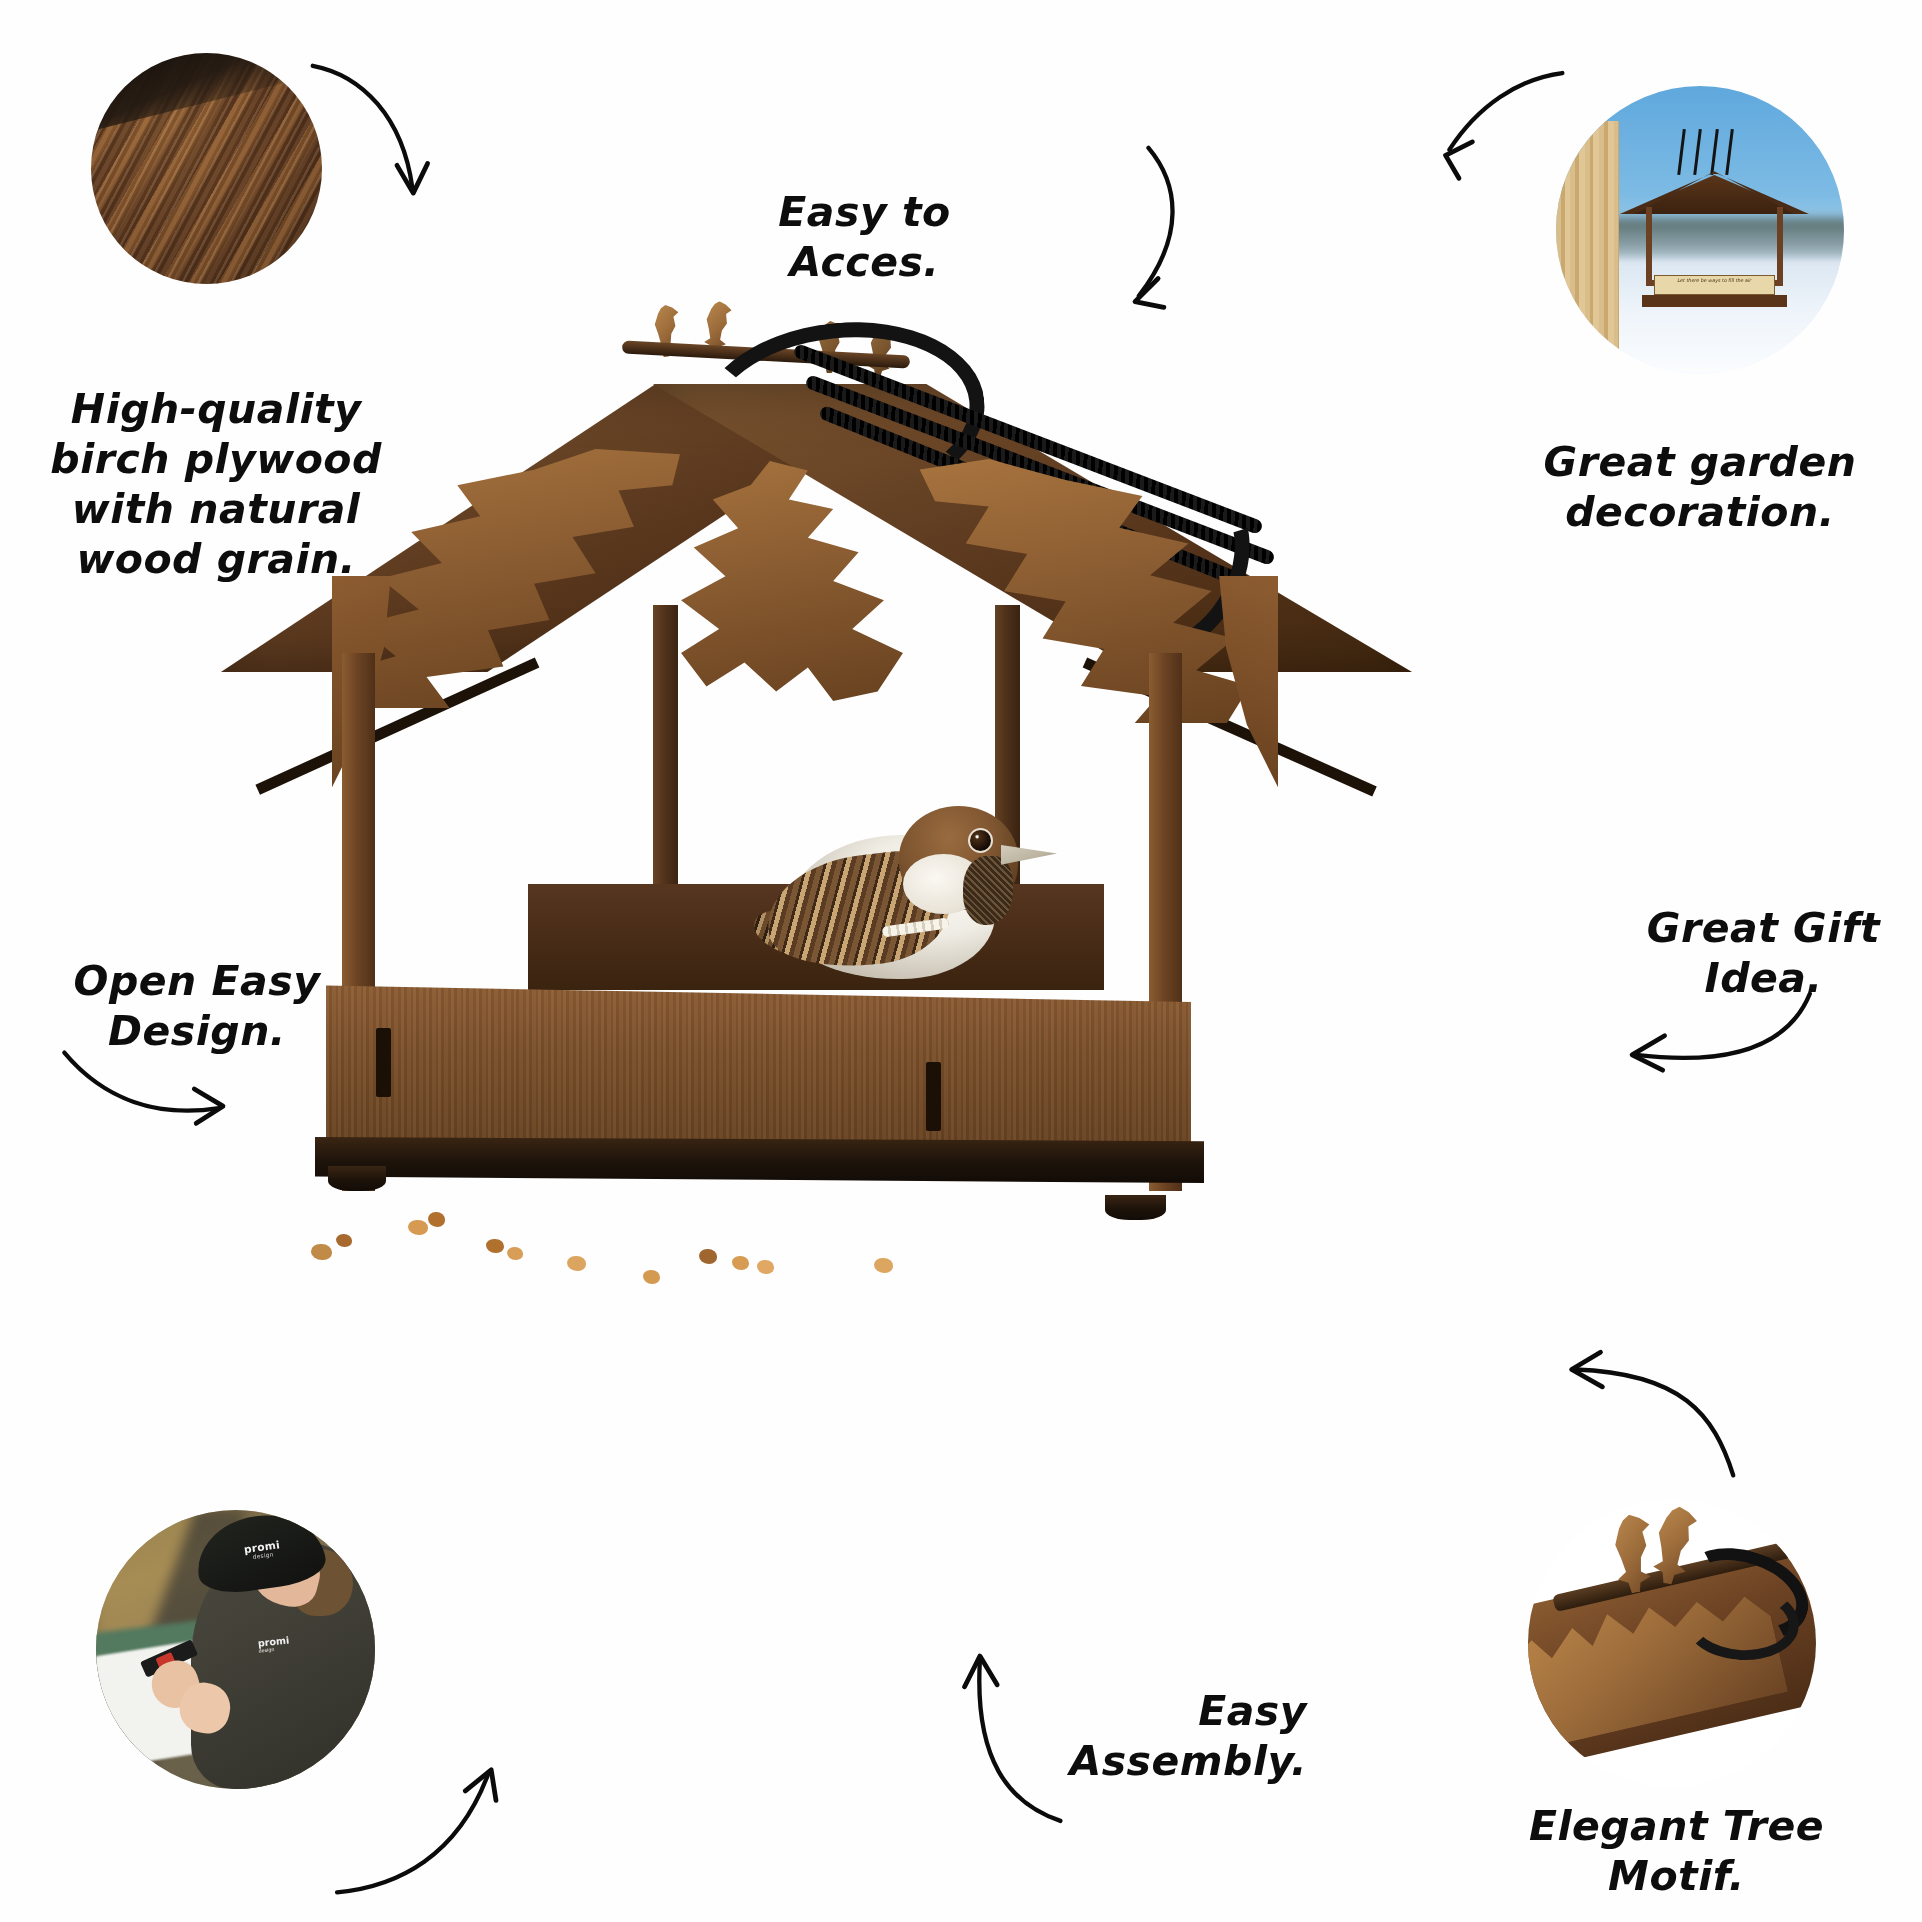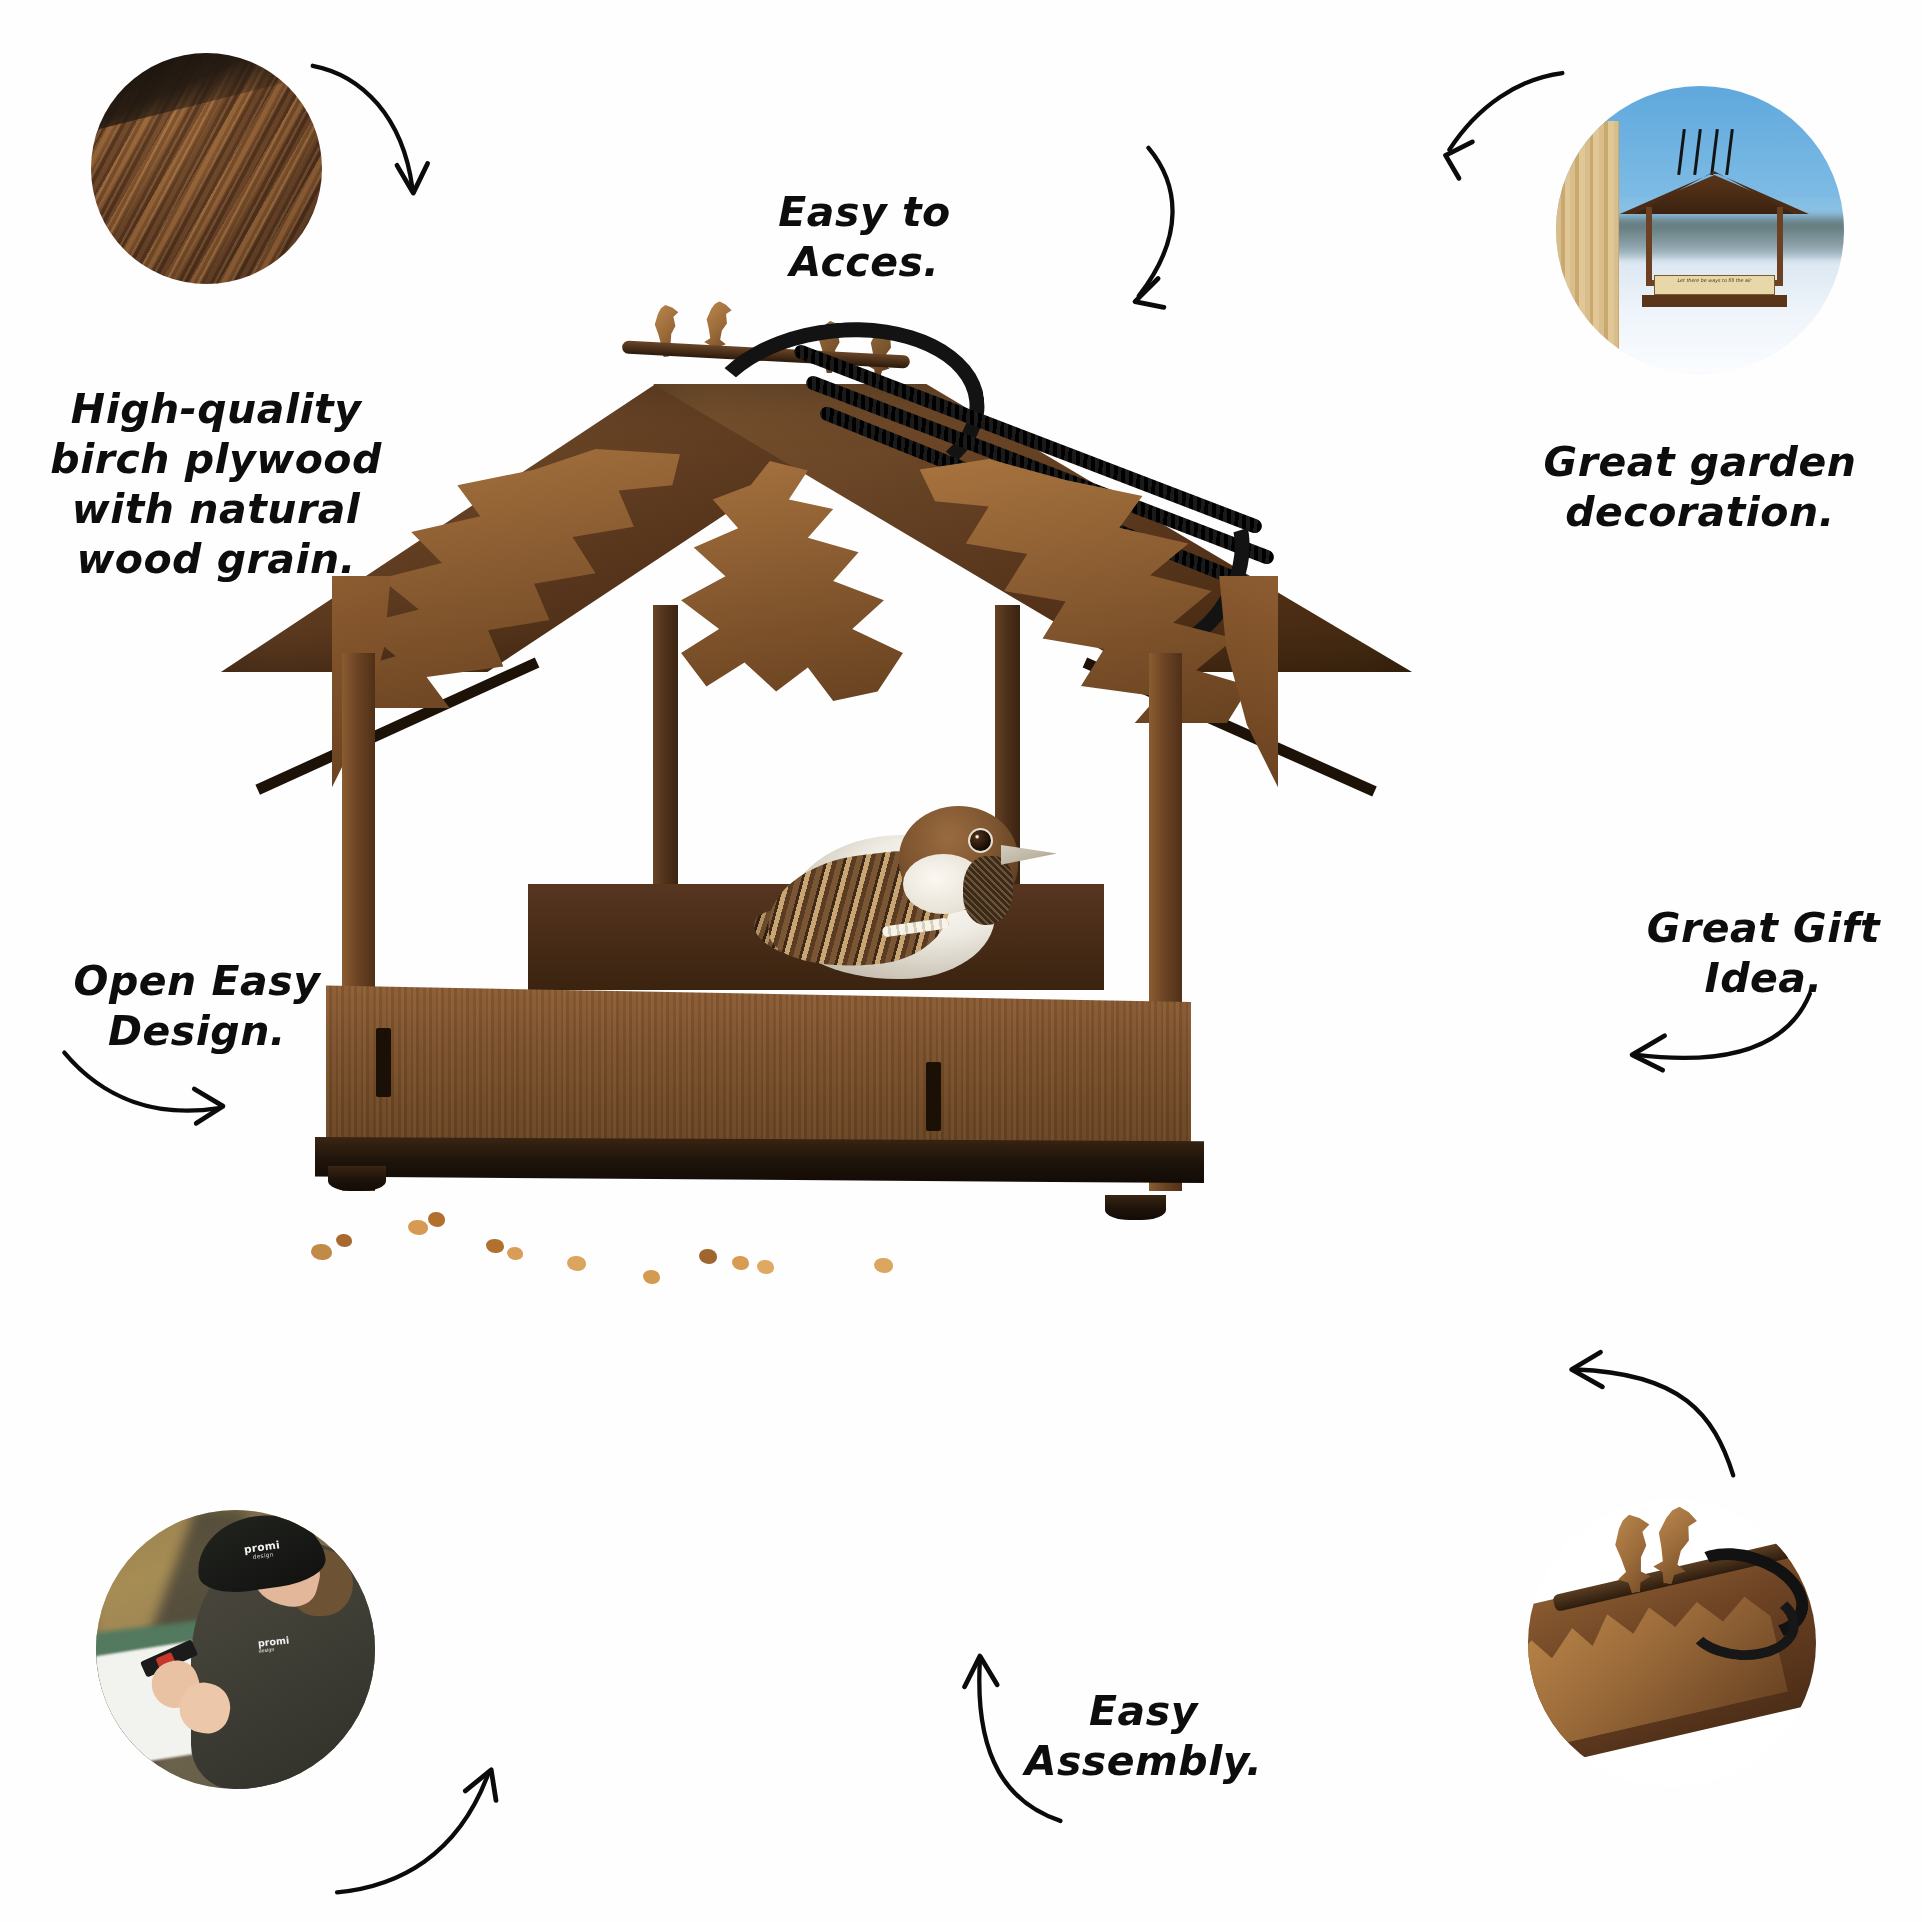--- a/index.html
+++ b/index.html
@@ -456,21 +456,21 @@
         <small>design</small>
       </div>
     </div>
   </div>
 
   <svg class="arrow-svg" style="left:331px; top:1766px;" width="173" height="134" viewBox="0 0 180 140">
     <path d="M6 132 C 70 126, 132 94, 164 8"></path>
     <polyline points="140,26 167,4 172,36"></polyline>
   </svg>
 
-  <div class="caption cap-lg" style="left:980px; top:1686px; width:327px; text-align:center;">Easy Assembly.</div>
+  <div class="caption cap-lg" style="left:980px; top:1686px; width:327px; text-align:right;">Easy Assembly.</div>
 
   <svg class="arrow-svg" style="left:955px; top:1652px;" width="115" height="173" viewBox="0 0 120 180">
     <path d="M110 176 C 56 158, 20 112, 26 8"></path>
     <polyline points="10,36 26,4 44,34"></polyline>
   </svg>
 
   <div class="circle-photo" style="left:1528px; top:1499px; width:288px; height:288px;">
     <div class="motif-scene">
       <div class="mf-panel"></div>
       <div style="position:absolute; left:-6%; top:30%; width:92%; height:48%;
@@ -479,20 +479,22 @@
                clip-path: polygon(0% 36%, 10% 22%, 16% 38%, 26% 20%, 32% 36%, 40% 16%,
                   48% 34%, 56% 18%, 64% 36%, 74% 22%, 82% 40%, 92% 26%, 100% 44%,
                   100% 100%, 0% 100%);"></div>
       <div class="mf-rail"></div>
       <div class="finial" style="left:30%; top:10%; transform: rotate(-8deg) scale(1.5);"></div>
       <div class="finial" style="left:44%; top:7%; transform: rotate(6deg) scale(1.5);"></div>
       <div class="mf-rope"></div>
       <div class="mf-rope2"></div>
     </div>
   </div>
+  <div class="caption cap-lg" style="left:1518px; top:1801px; width:317px;">Elegant Tree
+Motif.</div>
 
   <svg class="arrow-svg" style="left:1537px; top:1331px;" width="202" height="154" viewBox="0 0 210 160">
     <path d="M204 150 C 184 86, 150 44, 40 40"></path>
     <polyline points="66,22 36,40 68,58"></polyline>
   </svg>
 
 </div>
 
 
 </body></html>

